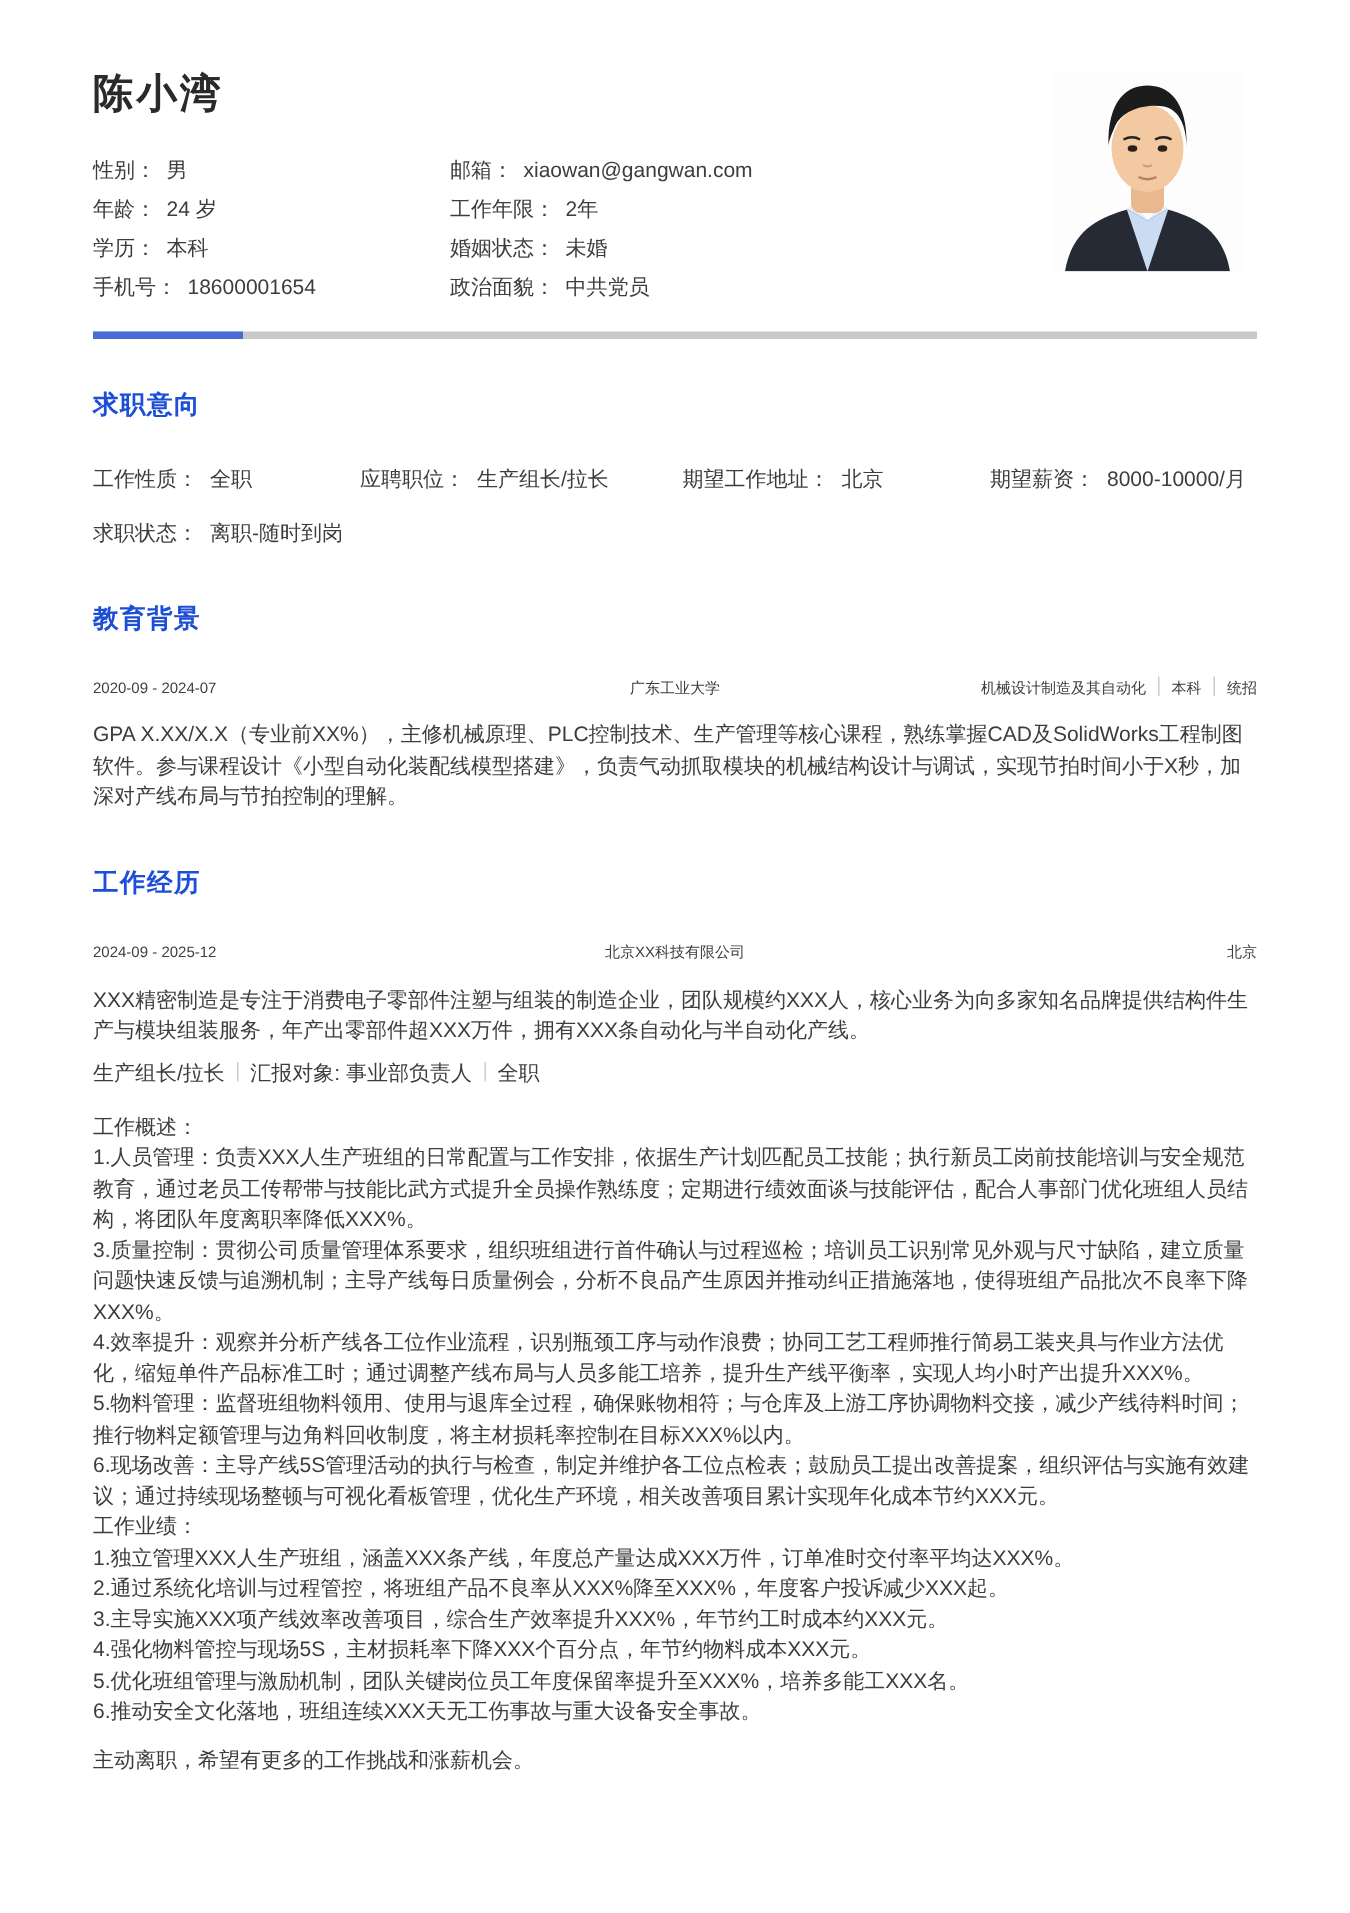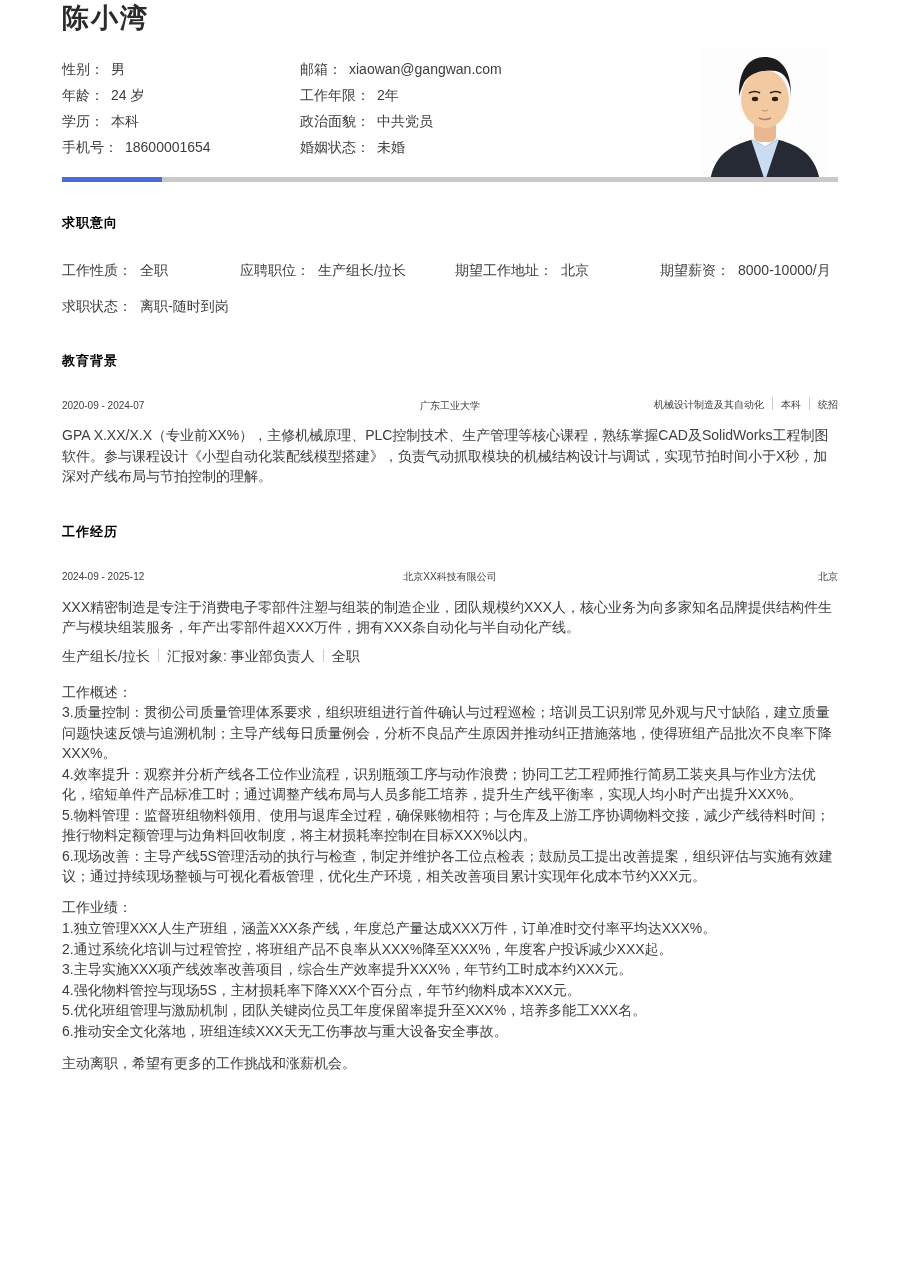--- a/index.html
+++ b/index.html
@@ -8,20 +8,21 @@
     background:#ffffff;
     font-family:"Liberation Sans","DejaVu Sans",sans-serif;
     color:#3d3d3d;
     overflow:hidden;
     position:relative;
   }
   .page { padding:0 62px; position:relative; }
 
   
   .name {
+    padding-top:44px;
     font-size:27px;
     font-weight:700;
     color:#2a2a2a;
     letter-spacing:2px;
   }
   .info-grid {
     margin-top:20px;
     display:grid;
     grid-template-columns:238px 1fr;
     grid-auto-flow:column;
@@ -50,22 +51,22 @@
     position:relative;
   }
   .divider-accent {
     position:absolute; left:0; top:0;
     width:100px; height:5px;
     background:#4b6bd6;
   }
 
   
   .section-title {
-    color:#000000;
-    font-size:13px;
+    color:#1d4ed8;
+    font-size:17px;
     font-weight:700;
     letter-spacing:1px;
   }
   .sec-intent .section-title { margin-top:32px; }
   .sec-edu .section-title, .sec-work .section-title { margin-top:36px; }
 
   .intent-row1 {
     margin-top:28px;
     display:grid;
     grid-template-columns:178px 215px 205px 1fr;
@@ -80,21 +81,21 @@
     margin-top:23px;
     display:grid;
     grid-template-columns:1fr auto 1fr;
     font-size:10px;
     line-height:26px;
     align-items:start;
   }
   .meta-left  { text-align:left; white-space:nowrap; }
   .meta-mid   { text-align:center; white-space:nowrap; }
   .meta-right { display:flex; justify-content:flex-end; }
-  .meta-right-inner { max-width:222px; text-align:center;font-family:Liberation Mono, monospace; }
+  .meta-right-inner { max-width:222px; text-align:center; }
 
   .sep {
     display:inline-block;
     width:1px; height:13px;
     background:#cccccc;
     margin:0 8px;
     vertical-align:-2px;
   }
 
   .para {
@@ -107,21 +108,21 @@
   .position-line {
     margin-top:8px;
     font-size:14px;
     line-height:20px;
     display:flex;
     align-items:center;
   }
 
   .work-desc { margin-top:16px; font-size:14px; line-height:20.5px; }
   .work-desc div { line-height:20.5px; }
-  .block-gap { margin-top:11px;font-family:Liberation Mono, monospace; }
+  .block-gap { margin-top:0; }
   .leave-line { margin-top:12px; font-size:14px; line-height:20.5px; }
 </style>
 </head>
 <body>
 
 <div class="page">
 
   <div>
     <div class="name">陈小湾</div>
 
@@ -144,26 +145,26 @@
       </div>
       <div class="info-item">
         <span class="info-label">邮箱：</span>
         <span class="info-value">xiaowan@gangwan.com</span>
       </div>
       <div class="info-item">
         <span class="info-label">工作年限：</span>
         <span class="info-value">2年</span>
       </div>
       <div class="info-item">
+        <span class="info-label">婚姻状态：</span>
+        <span class="info-value">未婚</span>
+      </div>
+      <div class="info-item">
         <span class="info-label">政治面貌：</span>
         <span class="info-value">中共党员</span>
-      </div>
-      <div class="info-item">
-        <span class="info-label">婚姻状态：</span>
-        <span class="info-value">未婚</span>
       </div>
     </div>
   </div>
 
   <div class="photo">
     <svg viewBox="0 0 126 133">
       <rect width="126" height="133" fill="#fdfdfd"></rect>
       <path d="M8 133 C13 103 34 96 52 91 L63 99 L74 91 C92 96 113 103 118 133 Z" fill="#262a35"></path>
       <polygon points="49,91 63,133 77,91 63,99" fill="#cadcf2"></polygon>
       <polygon points="49,91 55,88 63,99" fill="#e8eff9"></polygon>
@@ -237,20 +238,21 @@
     <div class="position-line">
       <span>生产组长/拉长</span>
       <span class="sep"></span>
       <span>汇报对象: 事业部负责人</span>
       <span class="sep"></span>
       <span>全职</span>
     </div>
 
     <div class="work-desc">
       <div>工作概述：</div>
+      <div>1.人员管理：负责XXX人生产班组的日常配置与工作安排，依据生产计划匹配员工技能；执行新员工岗前技能培训与安全规范教育，通过老员工传帮带与技能比武方式提升全员操作熟练度；定期进行绩效面谈与技能评估，配合人事部门优化班组人员结构，将团队年度离职率降低XXX%。</div>
       <div>3.质量控制：贯彻公司质量管理体系要求，组织班组进行首件确认与过程巡检；培训员工识别常见外观与尺寸缺陷，建立质量问题快速反馈与追溯机制；主导产线每日质量例会，分析不良品产生原因并推动纠正措施落地，使得班组产品批次不良率下降XXX%。</div>
       <div>4.效率提升：观察并分析产线各工位作业流程，识别瓶颈工序与动作浪费；协同工艺工程师推行简易工装夹具与作业方法优化，缩短单件产品标准工时；通过调整产线布局与人员多能工培养，提升生产线平衡率，实现人均小时产出提升XXX%。</div>
       <div>5.物料管理：监督班组物料领用、使用与退库全过程，确保账物相符；与仓库及上游工序协调物料交接，减少产线待料时间；推行物料定额管理与边角料回收制度，将主材损耗率控制在目标XXX%以内。</div>
       <div>6.现场改善：主导产线5S管理活动的执行与检查，制定并维护各工位点检表；鼓励员工提出改善提案，组织评估与实施有效建议；通过持续现场整顿与可视化看板管理，优化生产环境，相关改善项目累计实现年化成本节约XXX元。</div>
 
       <div class="block-gap">工作业绩：</div>
       <div>1.独立管理XXX人生产班组，涵盖XXX条产线，年度总产量达成XXX万件，订单准时交付率平均达XXX%。</div>
       <div>2.通过系统化培训与过程管控，将班组产品不良率从XXX%降至XXX%，年度客户投诉减少XXX起。</div>
       <div>3.主导实施XXX项产线效率改善项目，综合生产效率提升XXX%，年节约工时成本约XXX元。</div>
       <div>4.强化物料管控与现场5S，主材损耗率下降XXX个百分点，年节约物料成本XXX元。</div>

